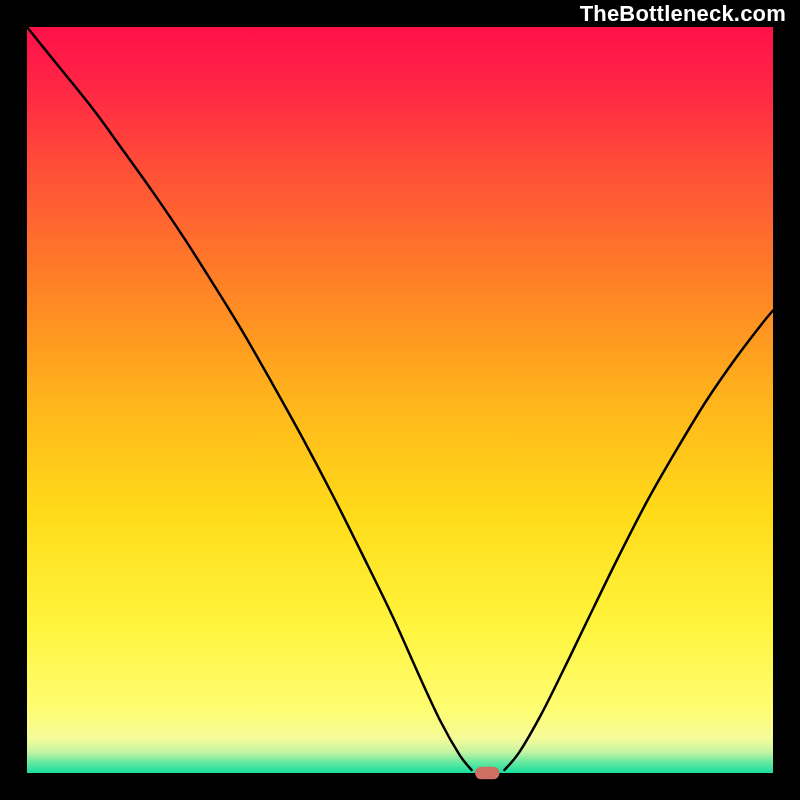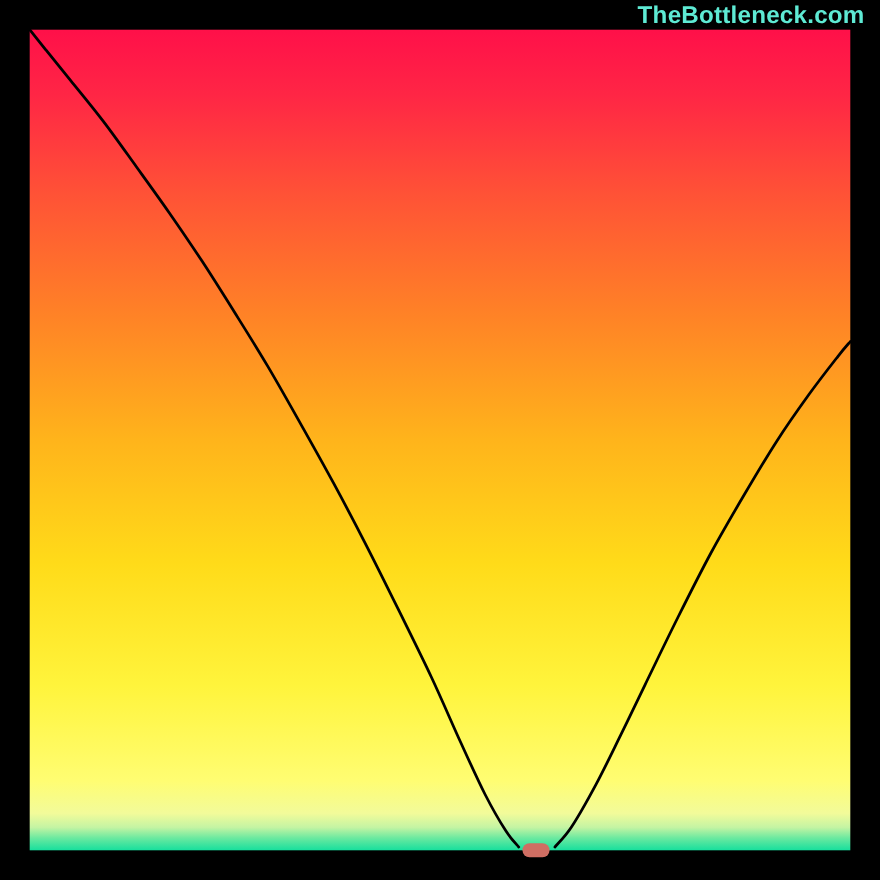--- a/index.html
+++ b/index.html
@@ -15,21 +15,21 @@
     width: 800px;
     height: 800px;
   }
   .watermark {
     position: absolute;
     top: 1px;
     right: 14px;
     font-family: Arial, Helvetica, sans-serif;
     font-size: 22px;
     font-weight: bold;
-    color: #5eead4;
+    color: #ffffff;
     letter-spacing: 0.2px;
     z-index: 5;
   }
   svg {
     display: block;
     position: absolute;
     top: 0;
     left: 0;
   }
 </style>

